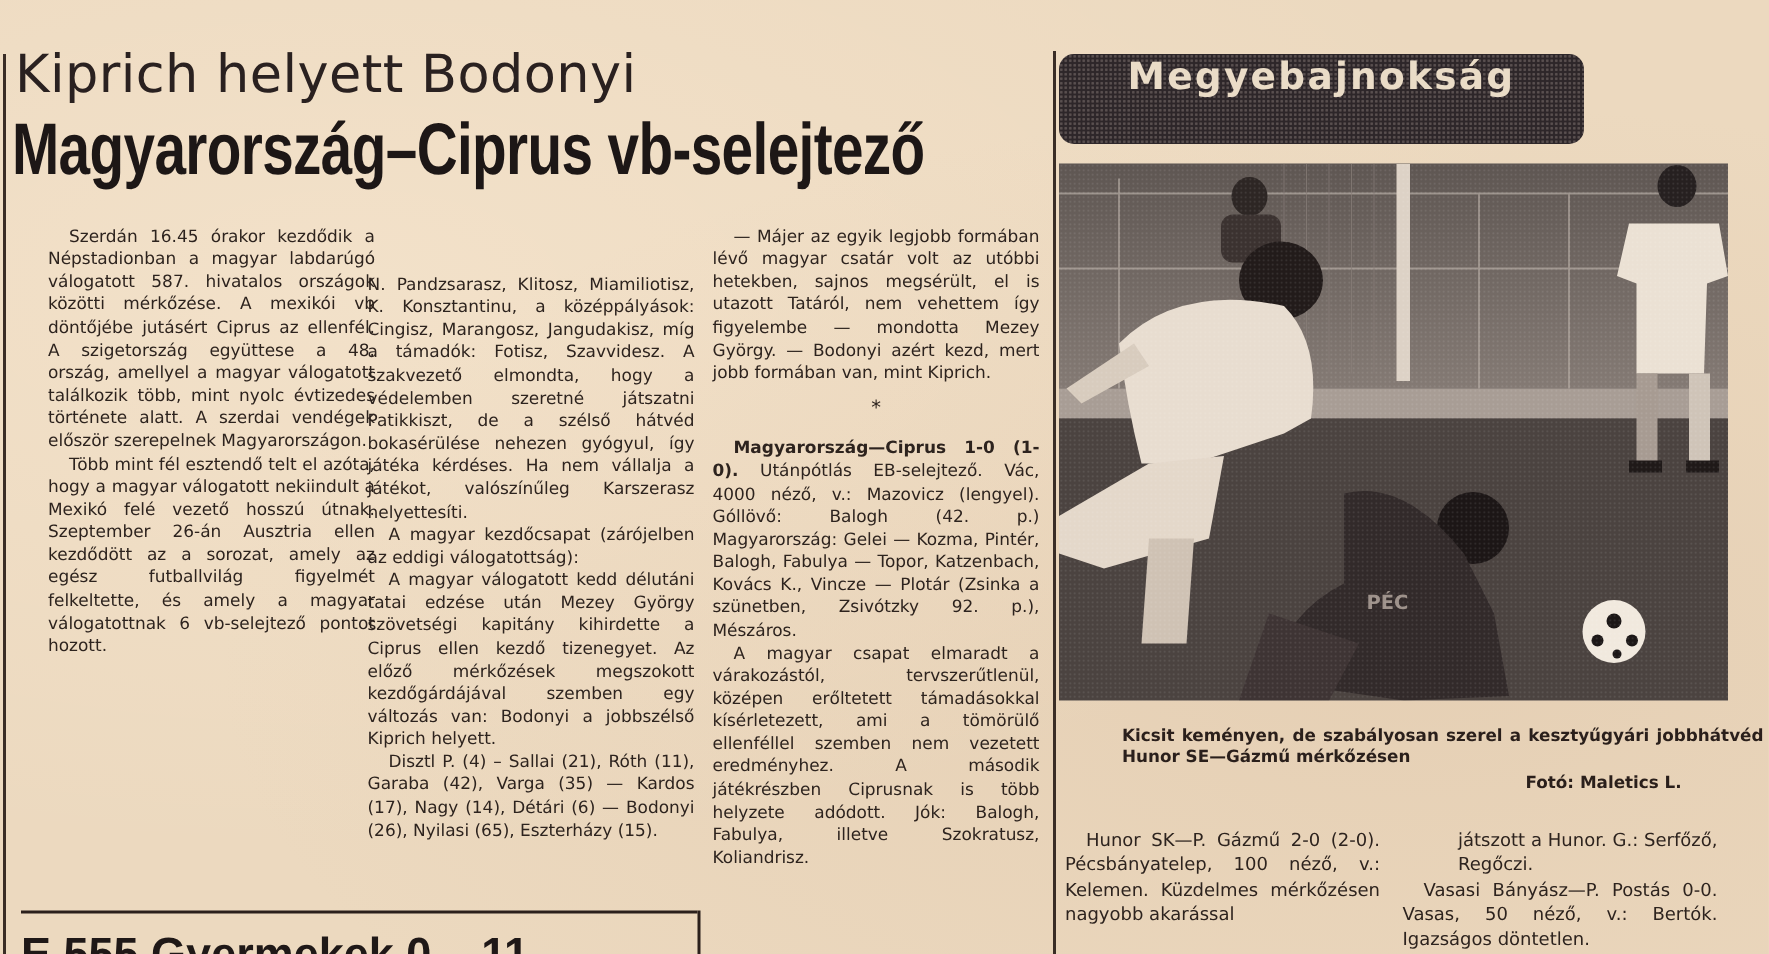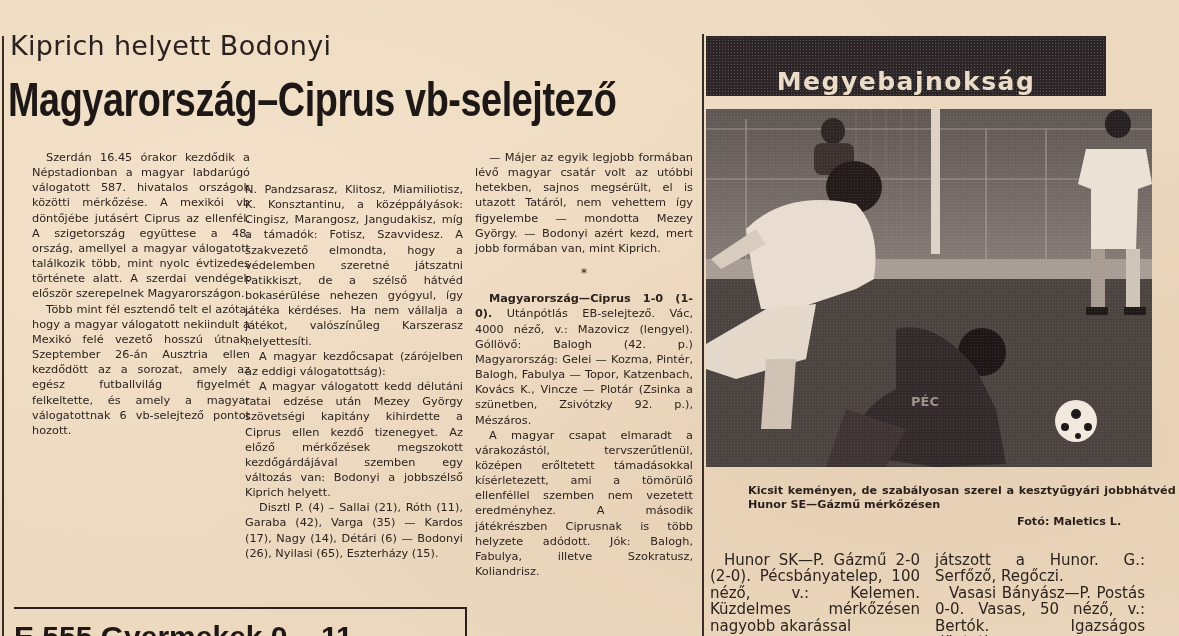--- a/index.html
+++ b/index.html
@@ -11,21 +11,21 @@
       radial-gradient(ellipse at 80% 70%, rgba(210,180,150,0.25), transparent 60%);
     font-family: "DejaVu Sans", sans-serif;
     color: #2a201b;
   }
   .abs { position: absolute; }
 
   
   .left-rule { left: 2px; top: 36px; width: 2px; height: 600px; background: #3a2d26; }
   .kicker {
     left: 10px; top: 30px; font-family: "DejaVu Sans", sans-serif;
-    font-size: 27px; color: #2a2120; letter-spacing: 0.3px; white-space: nowrap;
+    font-size: 35px; color: #2a2120; letter-spacing: 0.3px; white-space: nowrap;
   }
   .headline {
     left: 8px; top: 72px; font-family: "Liberation Sans", sans-serif;
     font-weight: 700; font-size: 45px; color: #1d1716; white-space: nowrap;
     transform: scaleX(0.84) scaleY(1.08); transform-origin: left top; letter-spacing: -0.5px;
   }
   .col {
     top: 150px; width: 218px;
     font-family: "DejaVu Sans", sans-serif; font-size: 11.3px; line-height: 15.15px;
     text-align: justify; color: #2d231e;
@@ -42,49 +42,49 @@
   .box-side { left: 465px; top: 607px; width: 2px; height: 30px; background: #2b201c; }
   .cut-headline {
     left: 14px; top: 622px; font-family: "Liberation Sans", sans-serif; font-weight: 700;
     font-size: 30px; color: #1f1817; white-space: nowrap; height: 14px; overflow: hidden;
     line-height: 30px;
   }
 
   
   .divider { left: 702px; top: 34px; width: 2px; height: 602px; background: #3a2d26; }
   .section-band {
-    left: 706px; top: 36px; width: 400px; height: 60px;
+    left: 706px; top: 36px; width: 350px; height: 60px;
     background-color: #2d2629;
     background-image: radial-gradient(#5a5050 0.8px, transparent 1px);
     background-size: 3px 3px;
-    display: flex; align-items: flex-end; justify-content: center;
+    display: flex; align-items: flex-start; justify-content: center; border-radius: 10px;
   }
   .section-title {
     font-family: "DejaVu Sans", sans-serif; font-weight: 700; font-size: 25px;
     color: #eadcc7; letter-spacing: 1.5px;
   }
   .photo {
     left: 706px; top: 109px; width: 446px; height: 358px; overflow: hidden;
     background: #6d6460;
   }
   .caption {
     left: 748px; top: 484px; width: 440px;
     font-family: "DejaVu Sans", sans-serif; font-weight: 700; font-size: 11.2px;
     line-height: 14px; color: #2a1f1b; text-align: justify;
   }
   .credit {
     left: 1017px; top: 515px; font-family: "DejaVu Sans", sans-serif; font-weight: 700;
     font-size: 11.2px; color: #2a1f1b;
   }
   .rcol {
     top: 552px; width: 210px; font-family: "DejaVu Sans", sans-serif;
-    font-size: 15px; line-height: 16.4px; text-align: justify; color: #2d231e;
+    font-size: 12px; line-height: 16.4px; text-align: justify; color: #2d231e;
   }
   .rcol p { margin: 0; text-indent: 14px; }
-  .rcol p.noindent { text-indent: 0; }
+  .rcol p.noindent { text-indent: 0; margin-left: 37px; }
   .rcol1 { left: 710px; }
   .rcol2 { left: 935px; }
 </style>
 </head>
 <body>
 
 <div class="abs left-rule"></div>
 <div class="abs kicker">Kiprich helyett Bodonyi</div>
 <div class="abs headline">Magyarország–Ciprus vb-selejtező</div>
 

